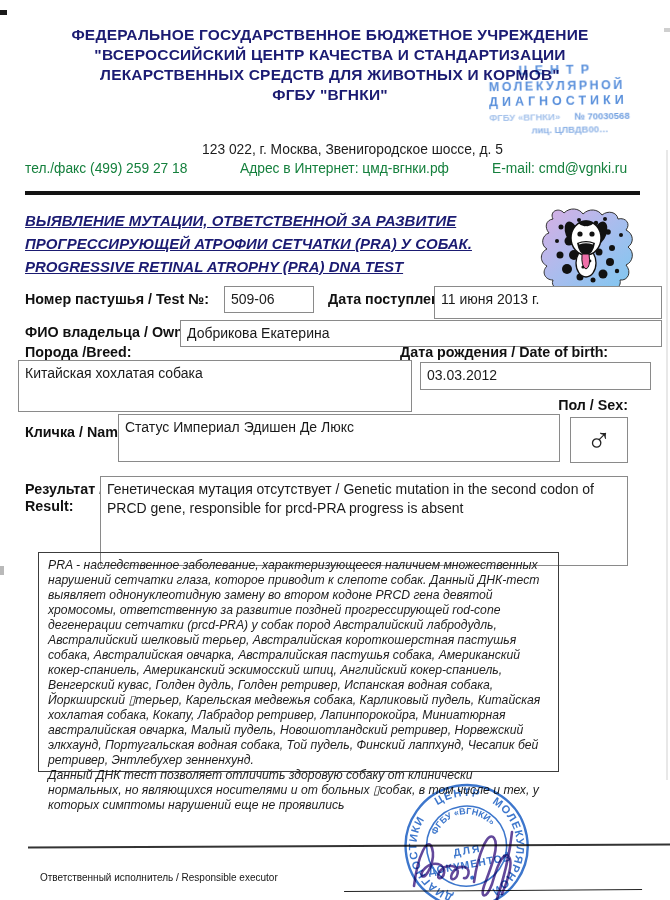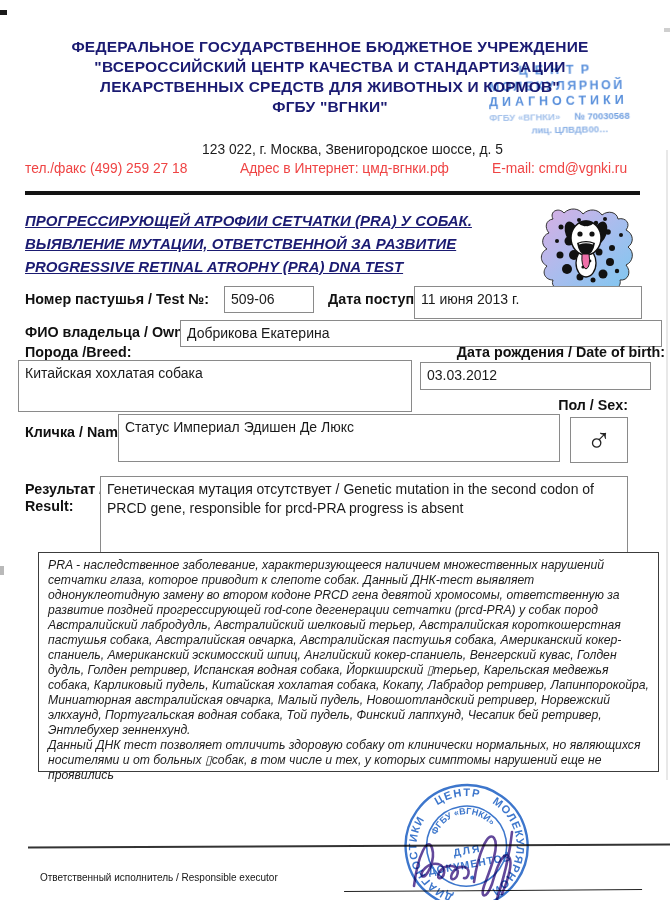--- a/index.html
+++ b/index.html
@@ -3,24 +3,24 @@
 <meta charset="utf-8">
 <style>
   html,body{margin:0;padding:0;background:#888;}
   .page{
     position:relative;width:670px;height:900px;background:#ffffff;
     font-family:"Liberation Sans",sans-serif;color:#151515;overflow:hidden;
     margin:0 auto;
   }
   .abs{position:absolute;}
   
-  .org-line{left:0;width:660px;text-align:center;font-weight:bold;font-size:15.5px;color:#1b1b72;letter-spacing:.2px;margin-top:12px;}
+  .org-line{left:0;width:660px;text-align:center;font-weight:bold;font-size:15.5px;color:#1b1b72;letter-spacing:.2px;}
   .center-name{left:0;width:605px;text-align:center;font-weight:bold;font-size:24.5px;color:#1b1b72;}
   .address-line{left:0;width:625px;text-align:center;font-size:13.8px;color:#1c1c1c;padding-left:40px;}
-  .contact{font-size:13.8px;color:#ef4444;}
+  .contact{font-size:13.8px;color:#15803d;}
   .thick-rule{left:25px;top:191px;width:615px;height:4px;background:#131313;}
   
   .ink-stamp{left:489px;top:63px;color:#4b86d8;font-weight:bold;line-height:15.5px;
     transform:rotate(-1deg);mix-blend-mode:multiply;filter:blur(.3px);opacity:.92;}
   .ink-l1{font-size:12.5px;letter-spacing:7px;margin-left:30px;}
   .ink-l2{font-size:12.5px;letter-spacing:2.5px;}
   .ink-l3{font-size:12.5px;letter-spacing:4px;}
   .ink-l4{font-size:9.5px;line-height:13px;display:flex;gap:14px;}
   .ink-l4 .fade1{opacity:.55;}
   .ink-l4 .fade2{opacity:.85;}
@@ -29,21 +29,21 @@
   .test-title{left:25px;top:209px;width:500px;font-size:15px;font-weight:bold;font-style:italic;
     color:#1b1b72;line-height:23px;}
   .test-title div{text-decoration:underline;}
   
   .flabel{font-size:14.3px;font-weight:bold;color:#111;}
   .fbox{border:1px solid #8a8a8a;background:#fff;font-size:14px;color:#1a1a1a;
     padding:3px 6px;box-sizing:border-box;line-height:1.3;}
   .sex-box{border:1px solid #8a8a8a;text-align:center;font-size:34px;font-weight:400;color:#222;
     line-height:44px;box-sizing:border-box;}
   
-  .pra-box{left:38px;top:552px;width:621px;height:220px;border:1.5px solid #3c3c3c;
+  .pra-box{left:38px;top:552px;width:521px;height:220px;border:1.5px solid #3c3c3c;
     box-sizing:border-box;padding:5px 9px;font-style:italic;font-size:12.2px;line-height:15px;color:#1d1d1d;}
   .pra-box p{margin:0;}
   
   .foot-rule{left:28px;top:845px;width:642px;height:1.5px;background:#333;transform:rotate(-.25deg);}
   .executor{left:40px;top:872px;font-size:10px;color:#151515;}
   .sig-line{left:344px;top:873px;width:298px;height:17px;border-bottom:1.5px solid #222;transform:rotate(-.4deg);}
   .round-stamp{left:398px;top:782px;mix-blend-mode:multiply;transform:rotate(-10deg);opacity:.93;}
   .signature{left:408px;top:824px;mix-blend-mode:multiply;}
   .dog-logo{left:537px;top:205px;}
   
@@ -73,22 +73,22 @@
     <div class="ink-l2">МОЛЕКУЛЯРНОЙ</div>
     <div class="ink-l3">ДИАГНОСТИКИ</div>
     <div class="ink-l4">
       <span class="fade1">ФГБУ «ВГНКИ»</span>
       <span class="fade2">№ 70030568</span>
     </div>
     <div class="ink-l5">лиц. ЦЛВДВ00…</div>
   </div>
 
   <div class="abs test-title">
+    <div>ВЫЯВЛЕНИЕ МУТАЦИИ, ОТВЕТСТВЕННОЙ ЗА РАЗВИТИЕ</div>
     <div>ПРОГРЕССИРУЮЩЕЙ АТРОФИИ СЕТЧАТКИ (PRA) У СОБАК.</div>
-    <div>ВЫЯВЛЕНИЕ МУТАЦИИ, ОТВЕТСТВЕННОЙ ЗА РАЗВИТИЕ</div>
     <div>PROGRESSIVE RETINAL ATROPHY (PRA) DNA TEST</div>
   </div>
 
   <div class="abs dog-logo">
     <svg width="102" height="88" viewBox="0 0 102 88">
       <defs>
         <linearGradient id="blobGrad" x1="0" y1="0" x2="1" y2="1">
           <stop offset="0" stop-color="#d8aee4"></stop>
           <stop offset="0.5" stop-color="#a8bdee"></stop>
           <stop offset="1" stop-color="#7cc8f0"></stop>
@@ -128,40 +128,40 @@
         <circle cx="55" cy="29" r="2.6" fill="#111"></circle>
       <path d="M40,38 Q49,34 58,38 Q56,50 49,50 Q42,50 40,38 Z" fill="#111"></path>
       <path d="M42,39 Q49,36.5 56,39" stroke="#fff" stroke-width="1.2" fill="none"></path>
       <path d="M45,49 Q44,62 49,64 Q54,62 52,49 Z" fill="#ef6fa8" stroke="#111" stroke-width="1"></path>
     </svg>
   </div>
 
   <div class="abs flabel" style="left:25px;top:291px">Номер пастушья / Test №:</div>
   <div class="abs fbox" style="left:224px;top:286px;width:90px;height:27px">509-06</div>
   <div class="abs flabel" style="left:328px;top:291px">Дата поступления / Date:</div>
-  <div class="abs fbox" style="left:414px;top:286px;width:228px;height:33px">11 июня 2013 г.</div>
+  <div class="abs fbox" style="left:434px;top:286px;width:228px;height:33px">11 июня 2013 г.</div>
 
   <div class="abs flabel" style="left:25px;top:324px">ФИО владельца / Owner:</div>
   <div class="abs fbox" style="left:180px;top:320px;width:482px;height:27px">Добрикова Екатерина</div>
 
   <div class="abs flabel" style="left:25px;top:344px">Порода  /Breed:</div>
-  <div class="abs flabel" style="left:428px;top:344px;width:237px;text-align:right">Дата рождения / Date of birth:</div>
+  <div class="abs flabel" style="left:400px;top:344px;width:237px;text-align:left">Дата рождения / Date of birth:</div>
   <div class="abs fbox" style="left:18px;top:360px;width:394px;height:52px">Китайская хохлатая собака</div>
   <div class="abs fbox" style="left:420px;top:362px;width:231px;height:28px">03.03.2012</div>
   <div class="abs flabel" style="left:420px;top:397px;width:208px;text-align:right">Пол / Sex:</div>
 
   <div class="abs flabel" style="left:25px;top:424px">Кличка / Name:</div>
   <div class="abs fbox" style="left:118px;top:414px;width:442px;height:48px">Статус Империал Эдишен Де Люкс</div>
   <div class="abs sex-box" style="left:570px;top:417px;width:58px;height:46px">♂</div>
 
   <div class="abs flabel" style="left:25px;top:481px;line-height:17px">
     <div>Результат /</div>
     <div>Result:</div>
   </div>
-  <div class="abs fbox" style="left:100px;top:476px;width:528px;height:77px;line-height:1.35">Генетическая мутация отсутствует / Genetic mutation in the second codon of PRCD gene, responsible for prcd-PRA progress is absent</div>
+  <div class="abs fbox" style="left:100px;top:476px;width:528px;height:90px;line-height:1.35">Генетическая мутация отсутствует / Genetic mutation in the second codon of PRCD gene, responsible for prcd-PRA progress is absent</div>
 
   <div class="abs pra-box">
     <p>PRA - наследственное заболевание, характеризующееся наличием множественных нарушений сетчатки глаза, которое приводит к слепоте собак. Данный ДНК-тест выявляет однонуклеотидную замену во втором кодоне PRCD гена девятой хромосомы, ответственную за развитие поздней прогрессирующей rod-cone дегенерации сетчатки (prcd-PRA)  у собак пород Австралийский лабродудль, Австралийский шелковый терьер, Австралийская короткошерстная пастушья собака, Австралийская овчарка, Австралийская пастушья собака, Американский кокер-спаниель, Американский эскимосский шпиц, Английский кокер-спаниель, Венгерский кувас, Голден дудль, Голден ретривер, Испанская водная собака, Йоркширский ▯терьер, Карельская медвежья собака, Карликовый пудель, Китайская хохлатая собака, Кокапу, Лабрадор ретривер, Лапинпорокойра, Миниатюрная австралийская овчарка, Малый пудель, Новошотландский ретривер, Норвежский элкхаунд, Португальская водная собака, Той пудель, Финский лаппхунд, Чесапик бей ретривер, Энтлебухер зенненхунд.</p>
     <p>Данный ДНК тест позволяет отличить здоровую собаку от клинически нормальных, но являющихся носителями и от больных ▯собак, в том числе и тех, у которых симптомы нарушений еще не проявились</p>
   </div>
 
   <div class="abs foot-rule"></div>
   <div class="abs executor">Ответственный исполнитель / Responsible executor</div>
   <div class="abs sig-line"></div>
 

